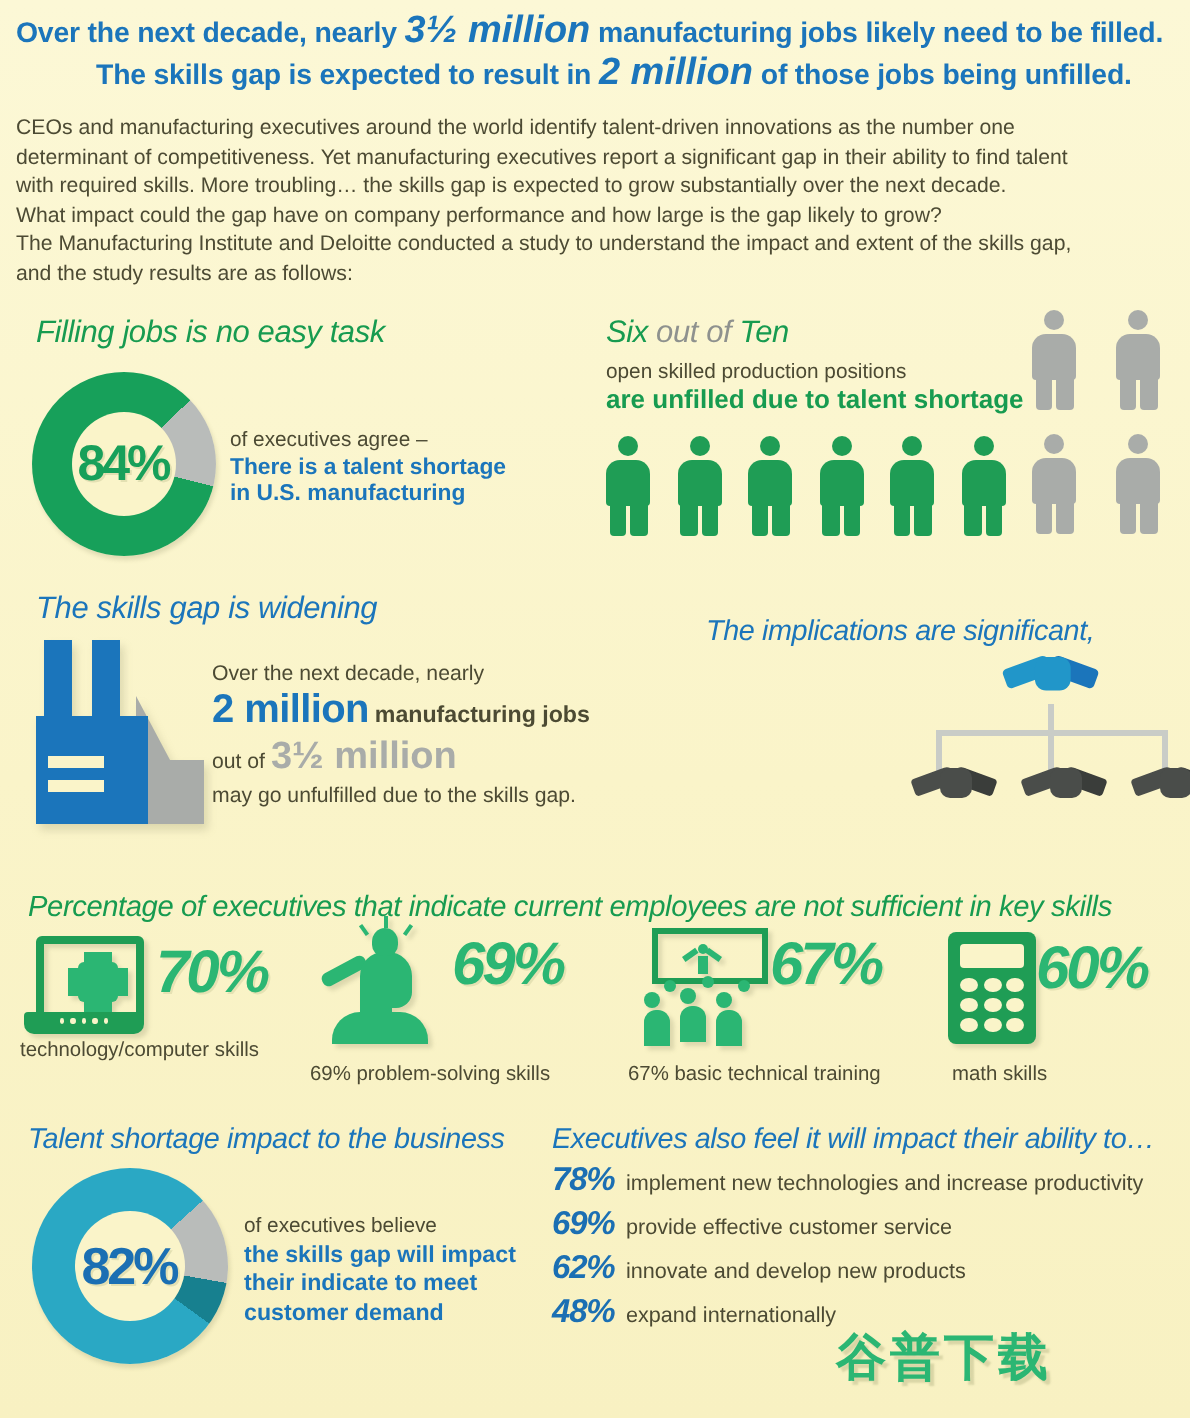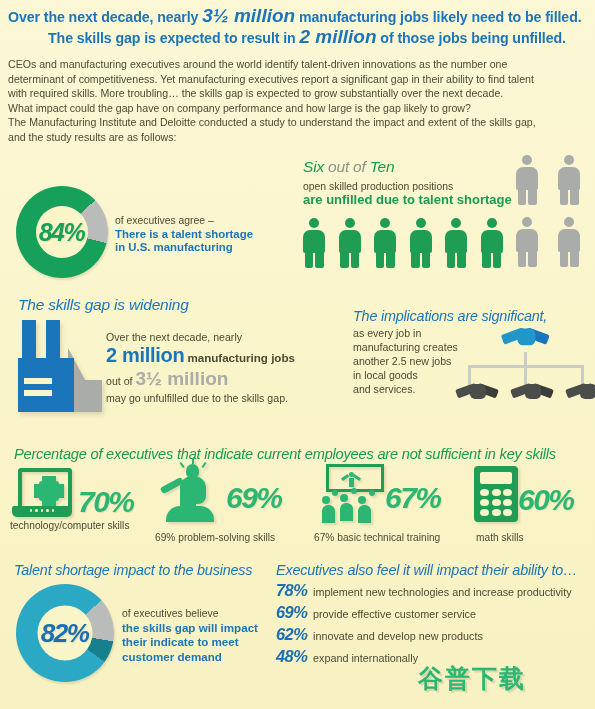--- a/index.html
+++ b/index.html
@@ -31,21 +31,21 @@
     white-space:nowrap;letter-spacing:-.2px;}
   .sec-h.green{color:#179b50;}
   .sec-h.blue{color:#1b75bb;}
 
   
   .donut{position:absolute;border-radius:50%;}
   .donut .hole{position:absolute;border-radius:50%;background:#faf4c9;
     left:50%;top:50%;transform:translate(-50%,-50%);}
   .donut .pctwrap{position:absolute;left:0;top:0;width:100%;height:100%;
     display:flex;align-items:center;justify-content:center;}
-  .donut .pct{font-weight:bold;font-style:italic;letter-spacing:-1.5px;}
+  .donut .pct{font-weight:bold;letter-spacing:-1.5px;}
 
   #donut84{left:16px;top:186px;width:92px;height:92px;
     background:conic-gradient(#17a05a 0deg 46deg,#b9bcba 46deg 104deg,#17a05a 104deg 360deg);
     box-shadow:1px 2px 2px rgba(120,120,80,.20);}
   #donut84 .hole{width:52px;height:52px;}
   #donut84 .pct{color:#17a05a;font-size:25px;margin-left:-1px;
      text-shadow:1px 1px 0 rgba(200,200,150,.45);}
 
   #donut82{left:16px;top:584px;width:98px;height:98px;
     background:conic-gradient(#2aa8c4 0deg 48deg,#b9bcba 48deg 100deg,#17808f 100deg 126deg,#2aa8c4 126deg 360deg);
@@ -131,21 +131,21 @@
   .shake.blue .armL,.shake.blue .armR,.shake.blue .fist,.shake.blue .fing{background:#2196c9;}
   .shake.blue .armR{background:#1b75bb;}
   .shake.dark .armL,.shake.dark .armR,.shake.dark .fist,.shake.dark .fing{background:#4a4d4a;}
   .shake.dark .armR{background:#3a3d3a;}
 
   
   #skills-head{left:14px;top:446px;font-size:14.6px;}
   .skill{position:absolute;}
   .skill .num{position:absolute;font-weight:bold;font-style:italic;
     color:#2bb673;font-size:30px;letter-spacing:-1.5px;
-    text-shadow:1px 1px 0 rgba(200,200,150,.4);margin-top:15px;}
+    text-shadow:1px 1px 0 rgba(200,200,150,.4);}
   .skill .cap{position:absolute;font-size:10.2px;color:#4c4a33;white-space:nowrap;}
   .ico{position:absolute;filter:drop-shadow(2px 2px 1px rgba(120,120,80,.22));}
 
   
   .laptop{left:12px;top:468px;width:60px;height:52px;}
   .laptop .scr{position:absolute;left:6px;top:0;width:46px;height:36px;
     border:4px solid #1f9d55;border-radius:3px;}
   .laptop .chip{position:absolute;left:17px;top:9px;width:20px;height:20px;
     background:#2bb673;border-radius:3px;}
   .laptop .chip::before,.laptop .chip::after{content:"";position:absolute;
@@ -231,20 +231,21 @@
 
   <div class="intro">
     <span>CEOs and manufacturing executives around the world identify talent-driven innovations as the number one</span>
     <span>determinant of competitiveness. Yet manufacturing executives report a significant gap in their ability to find talent</span>
     <span>with required skills. More troubling… the skills gap is expected to grow substantially over the next decade.</span>
     <span>What impact could the gap have on company performance and how large is the gap likely to grow?</span>
     <span>The Manufacturing Institute and Deloitte conducted a study to understand the impact and extent of the skills gap,</span>
     <span>and the study results are as follows:</span>
   </div>
 
+  <div class="sec-h green" id="fill-head" style="left:18px;top:158px;">Filling jobs is no easy task</div>
 
   <div class="donut" id="donut84">
     <div class="hole"></div>
     <div class="pctwrap">
       <span class="pct">84%</span>
     </div>
   </div>
   <div class="donut-note" id="note84">
     <span>of executives agree –</span>
     <span><b>There is a talent shortage</b></span>
@@ -336,27 +337,20 @@
     <span class="bar b2"></span>
   </div>
   <div id="gap-text">
     <span class="l1">Over the next decade, nearly</span>
     <span class="l2"><span class="n">2 million</span> <span class="u">manufacturing jobs</span></span>
     <span class="l3"><span>out of </span><span class="n">3½ million</span></span>
     <span class="l4">may go unfulfilled due to the skills gap.</span>
   </div>
 
   <div class="sec-h blue" id="imp-head">The implications are significant,</div>
-  <div id="imp-text">
-    <span>as every job in</span>
-    <span>manufacturing creates</span>
-    <span>another 2.5 new jobs</span>
-    <span>in local goods</span>
-    <span>and services.</span>
-  </div>
   <div class="hs-wrap">
     <span class="conn v1"></span>
     <span class="conn hbar"></span>
     <span class="conn v2"></span>
     <span class="conn v3"></span>
     <span class="conn v4"></span>
     <span class="shake blue top">
         <span class="armL"></span>
         <span class="armR"></span>
         <span class="fist"></span>

